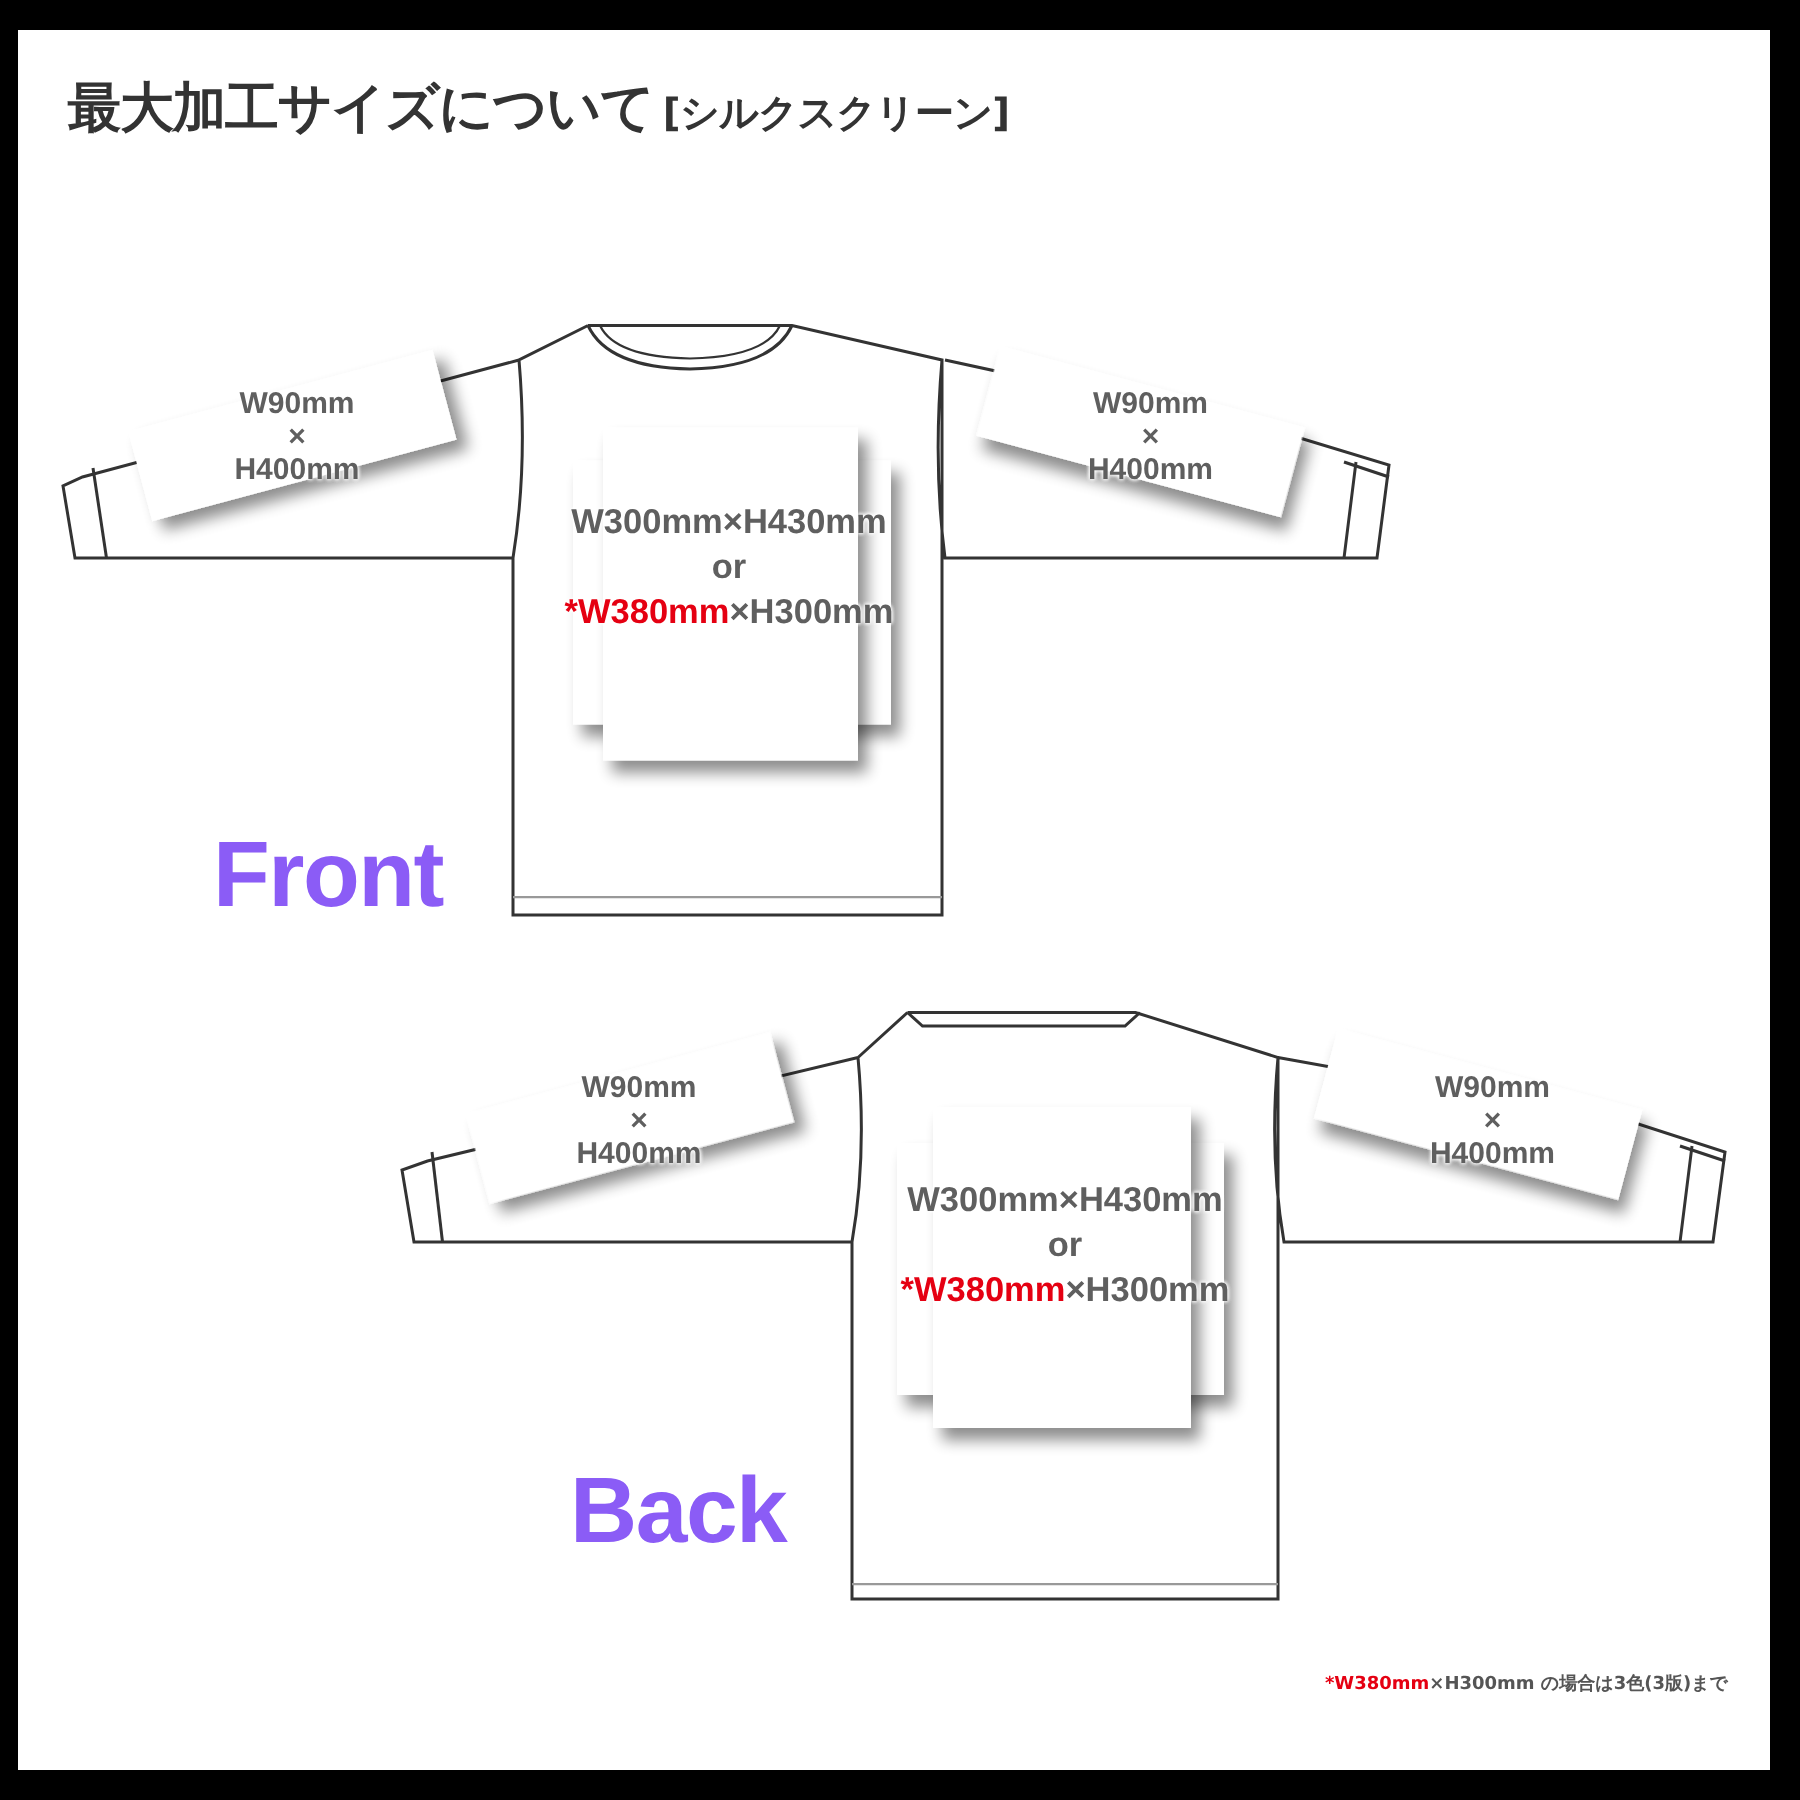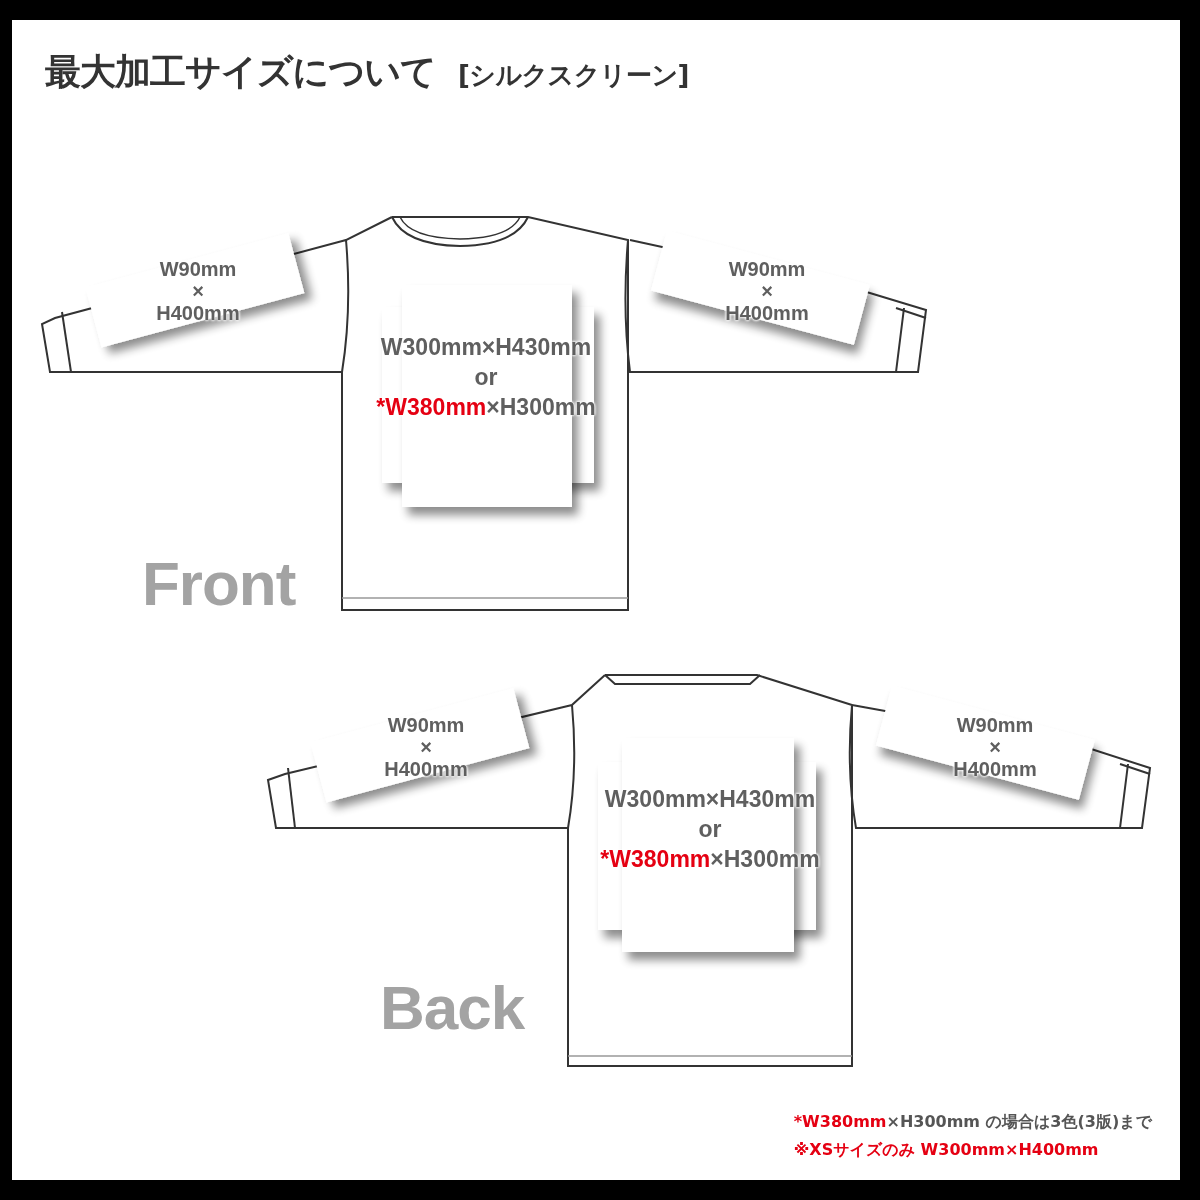--- a/index.html
+++ b/index.html
@@ -1,27 +1,27 @@
 <!DOCTYPE html>
 <html><head>
 <meta charset="utf-8">
 <style>
   html,body{margin:0;padding:0;}
   body{width:1200px;height:1200px;background:#000;position:relative;overflow:hidden;font-family:"Liberation Sans","DejaVu Sans",sans-serif;}
   .canvas{position:absolute;left:12px;top:20px;width:1168px;height:1160px;background:#fff;}
   .title{position:absolute;left:45px;top:48px;font-size:36px;font-weight:bold;color:#333;font-family:"DejaVu Sans",sans-serif;letter-spacing:-1px;}
-  .title .sub{font-size:26px;margin-left:22px;letter-spacing:-0.5px;}
+  .title .sub{font-size:26px;margin-left:6px;letter-spacing:-0.5px;}
   svg.shirts{position:absolute;left:0;top:0;width:1200px;height:1200px;}
   .lbl{position:absolute;color:#5f5f5f;font-weight:bold;text-align:center;font-family:"Liberation Sans",sans-serif;
        text-shadow:0 0 3px #fff,0 0 3px #fff,0 0 3px #fff;}
   .lbl .red{color:#e50012;}
   .sleeve-lbl{font-size:20px;line-height:22px;width:160px;}
   .body-lbl{font-size:23px;line-height:30px;width:320px;}
-  .view{position:absolute;font-size:62px;font-weight:bold;color:#a3a3a3;font-family:"Liberation Sans",sans-serif;letter-spacing:-1px;}
-  .notes{position:absolute;right:48px;top:1108px;text-align:left;font-size:16px;font-weight:bold;line-height:28px;font-family:"DejaVu Sans",sans-serif;}
+  .view{position:absolute;font-size:62px;font-weight:bold;color:#8b5cf6;font-family:"Liberation Sans",sans-serif;letter-spacing:-1px;}
+  .notes{position:absolute;right:48px;top:1108px;text-align:right;font-size:12px;font-weight:bold;line-height:28px;font-family:"DejaVu Sans",sans-serif;}
   .notes .gray{color:#555;}
   .notes .red{color:#e50012;}
 </style>
 </head>
 <body>
 
 <div class="canvas"></div>
 
 <div class="title">
   <span>最大加工サイズについて</span><span class="sub">[シルクスクリーン]</span>
@@ -112,14 +112,13 @@
 </div>
 <div class="lbl body-lbl" style="left:550px;top:784px;">
   <div>W300mm×H430mm</div>
   <div>or</div>
   <div><span class="red">*W380mm</span><span>×H300mm</span></div>
 </div>
 <div class="view" style="left:380px;top:972px;text-align:right;">Back</div>
 
 <div class="notes">
   <div><span class="red">*W380mm</span><span class="gray">×H300mm の場合は3色(3版)まで</span></div>
-  <div class="red">※XSサイズのみ W300mm×H400mm</div>
 </div>
 
 </body></html>

